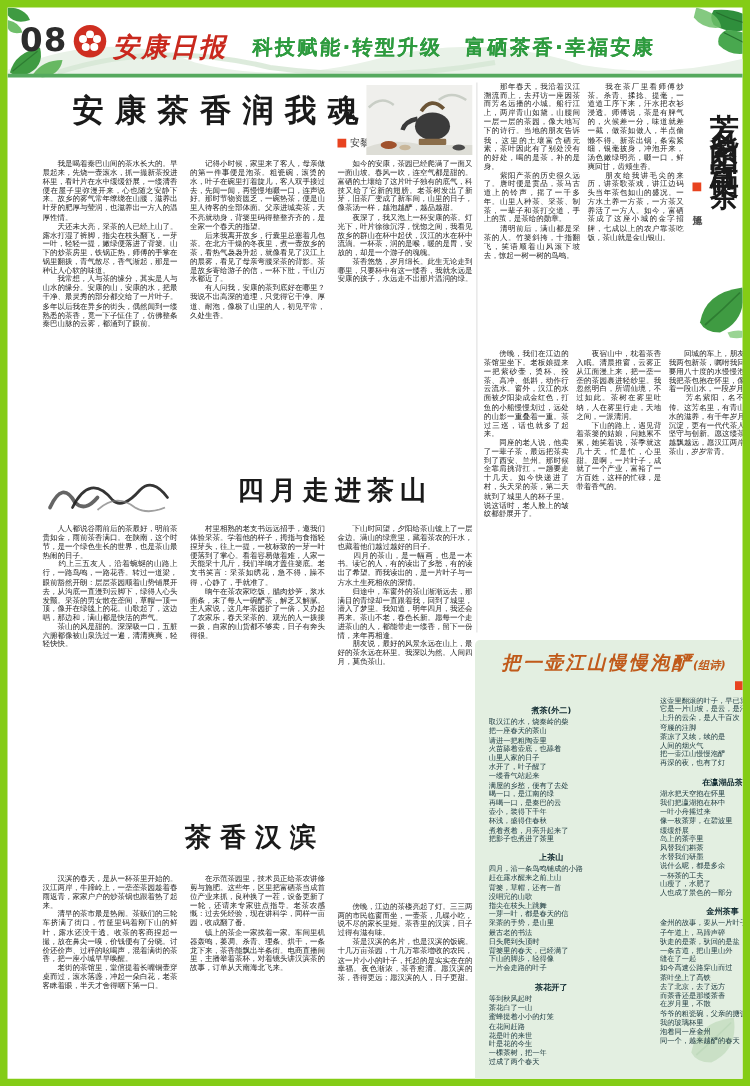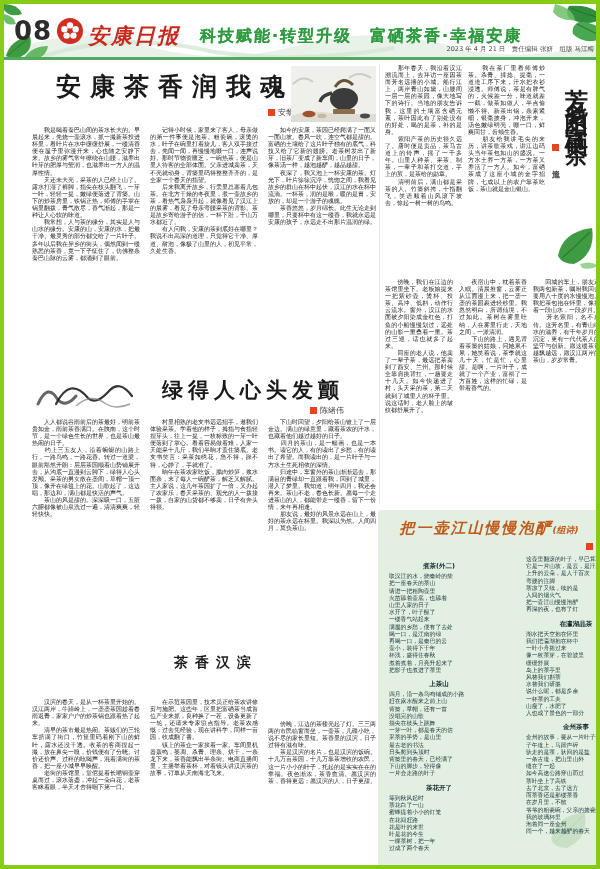--- a/index.html
+++ b/index.html
@@ -1,16 +1,16 @@
 <!DOCTYPE html>
 <html><head>
 <meta charset="utf-8">
 <style>
   html,body{margin:0;padding:0;background:#fff;}
-  .page{position:relative;width:600px;height:869px;background:#fff;border:4px solid #84cc16;
+  .page{position:relative;width:600px;height:869px;background:#fff;border:6px solid #84cc16;
         overflow:hidden;font-family:"DejaVu Sans",sans-serif;box-sizing:border-box;}
   .abs{position:absolute;}
 
   
   .hdr-bg{left:0;top:0;width:600px;height:56px;}
   .page-no{left:10px;top:12px;font-size:26px;font-weight:bold;color:#2c2c2c;letter-spacing:1px;}
   .masthead{left:84px;top:18px;font-size:21px;font-weight:bold;color:#c9281d;
             font-style:italic;letter-spacing:2px;}
   .slogan{left:196px;top:22px;font-size:16px;font-weight:bold;color:#2e9b3f;
           letter-spacing:2px;transform:skewX(-3deg);text-shadow:0 0 .4px #2e9b3f;}
@@ -88,21 +88,20 @@
         <circle cx="17.4" cy="18.6" r="3.2"></circle>
           <circle cx="10.6" cy="18.6" r="3.2"></circle>
         <circle cx="8.4" cy="12.2" r="3.2"></circle>
       </g>
       <circle cx="14" cy="13.8" r="2.4" fill="#cf2e21"></circle>
     </svg>
   </div>
   <div class="abs masthead">安康日报</div>
 
   <div class="abs slogan">科技赋能·转型升级　富硒茶香·幸福安康</div>
-  <div class="abs dateline">2023 年 4 月 21 日　责任编辑 张妍　组版 马江梅</div>
   <div class="abs green-rule"></div>
 
   <div class="abs a-title" style="left:40px;top:66px;width:250px;font-size:25px;letter-spacing:9px;">安康茶香润我魂</div>
   <div class="abs byline" style="left:40px;top:103px;width:250px;">
     <span class="sq"></span>
     <span>安黎</span>
   </div>
   <div class="abs" style="left:287px;top:62px;">
     <svg width="85" height="56" viewBox="0 0 85 56">
       <rect width="85" height="56" fill="#efefec"></rect>
@@ -156,36 +155,32 @@
   <div class="abs body-col" style="left:529px;top:274px;width:67px;height:228px;">　　回城的车上，朋友送我两包新茶，嘱咐我回去要用八十度的水慢慢泡。我把茶包抱在怀里，像抱着一段山水，一段岁月。
 　　芳名紫阳，名不虚传。这芳名里，有青山绿水的滋养，有千年岁月的沉淀，更有一代代茶人的坚守与创新。愿这缕茶香越飘越远，愿汉江两岸的茶山，岁岁常青。</div>
 
   <div class="abs" style="left:32px;top:368px;">
     <svg width="100" height="40" viewBox="0 0 100 40">
       <path d="M2,32 Q12,10 22,28 Q30,36 40,24" fill="none" stroke="#4a4a4a" stroke-width="3" stroke-linecap="round" opacity="0.85"></path>
       <path d="M20,32 Q34,4 52,26 Q60,34 74,18 Q84,8 96,24" fill="none" stroke="#1f1f1f" stroke-width="2.2" stroke-linecap="round" opacity="0.9"></path>
       <path d="M40,34 Q55,20 70,32 Q80,38 94,32" fill="none" stroke="#777" stroke-width="1.4" opacity="0.7"></path>
     </svg>
   </div>
-  <div class="abs a-title" style="left:140px;top:372px;width:200px;font-size:21px;letter-spacing:5px;">绿得人心头发颤</div>
-  <div class="abs byline" style="left:140px;top:401px;width:200px;">
-    <span class="sq"></span>
-    <span>陈绪伟</span>
-  </div>
+  <div class="abs a-title" style="left:140px;top:372px;width:200px;font-size:21px;letter-spacing:5px;">四月走进茶山</div>
   <div class="abs body-col" style="left:28px;top:414px;width:108px;height:230px;">　　人人都说谷雨前后的茶最好，明前茶贵如金，雨前茶香满口。在陕南，这个时节，是一个绿色生长的世界，也是茶山最热闹的日子。
 　　约上三五友人，沿着蜿蜒的山路上行，一路鸟鸣，一路花香。转过一道梁，眼前豁然开朗：层层茶园顺着山势铺展开去，从沟底一直漫到云脚下，绿得人心头发颤。采茶的男女散在垄间，草帽一顶一顶，像开在绿毯上的花。山歌起了，这边唱，那边和，满山都是快活的声气。
 　　茶山的风是甜的。深深吸一口，五脏六腑都像被山泉洗过一遍，清清爽爽，轻轻快快。</div>
   <div class="abs body-col" style="left:146px;top:414px;width:108px;height:230px;">　　村里相熟的老支书远远招手，邀我们体验采茶。学着他的样子，拇指与食指轻捏芽头，往上一提，一枚标致的一芽一叶便落到了掌心。看着容易做着难，人家一天能采十几斤，我们半晌才盖住篓底。老支书笑言：采茶如绣花，急不得，躁不得，心静了，手就准了。
 　　晌午在茶农家吃饭，腊肉炒笋，浆水面条，末了每人一碗酽茶，解乏又解腻。主人家说，这几年茶园扩了一倍，又办起了农家乐，春天采茶的、观光的人一拨接一拨，自家的山货都不够卖，日子有奔头得很。</div>
   <div class="abs body-col" style="left:264px;top:414px;width:108px;height:296px;">　　下山时回望，夕阳给茶山镀上了一层金边。满山的绿意里，藏着茶农的汗水，也藏着他们越过越好的日子。
 　　四月的茶山，是一幅画，也是一本书。读它的人，有的读出了乡愁，有的读出了希望。而我读出的，是一片叶子与一方水土生死相依的深情。
 　　归途中，车窗外的茶山渐渐远去，那满目的青绿却一直跟着我，回到了城里，潜入了梦里。我知道，明年四月，我还会再来。茶山不老，春色长新。愿每一个走进茶山的人，都能带走一缕香，留下一份情，来年再相逢。
 　　朋友说，最好的风景永远在山上，最好的茶永远在杯里。我深以为然。人间四月，莫负茶山。</div>
 
-  <div class="abs a-title" style="left:28px;top:650px;width:226px;font-size:14px;letter-spacing:7px;">茶香汉滨</div>
+  <div class="abs a-title" style="left:28px;top:650px;width:226px;font-size:21px;letter-spacing:7px;">茶香汉滨</div>
   <div class="abs body-col" style="left:28px;top:694px;width:108px;height:166px;">　　汉滨的春天，是从一杯茶里开始的。汉江两岸，牛蹄岭上，一垄垄茶园趁着春雨返青，家家户户的炒茶锅也跟着热了起来。
 　　清早的茶市最是热闹。茶贩们的三轮车挤满了街口，竹筐里码着刚下山的鲜叶，露水还没干透。收茶的客商捏起一撮，放在鼻尖一嗅，价钱便有了分晓。讨价还价声、过秤的吆喝声，混着满街的茶香，把一座小城早早唤醒。
 　　老街的茶馆里，堂倌提着长嘴铜壶穿桌而过，滚水落盏，冲起一朵白花，老茶客眯着眼，半天才舍得咽下第一口。</div>
   <div class="abs body-col" style="left:146px;top:694px;width:108px;height:166px;">　　在示范茶园里，技术员正给茶农讲修剪与施肥。这些年，区里把富硒茶当成首位产业来抓，良种换了一茬，设备更新了一轮，还请来专家驻点指导。老茶农感慨：过去凭经验，现在讲科学，同样一亩园，收成翻了番。
 　　镇上的茶企一家挨着一家。车间里机器轰鸣，萎凋、杀青、理条、烘干，一条龙下来，茶香能飘出半条街。电商直播间里，主播举着茶杯，对着镜头讲汉滨茶的故事，订单从天南海北飞来。</div>
   <div class="abs body-col" style="left:264px;top:716px;width:108px;height:144px;">　　傍晚，江边的茶楼亮起了灯。三三两两的市民临窗而坐，一壶茶，几碟小吃，说不尽的家长里短。茶香里的汉滨，日子过得有滋有味。
 　　茶是汉滨的名片，也是汉滨的饭碗。十几万亩茶园，十几万靠茶增收的农民，这一片小小的叶子，托起的是实实在在的幸福。夜色渐浓，茶香愈清。愿汉滨的茶，香得更远；愿汉滨的人，日子更甜。</div>
 
   <div class="abs poem-box"></div>
   <div class="abs" style="left:540px;top:800px;opacity:0.35;">

